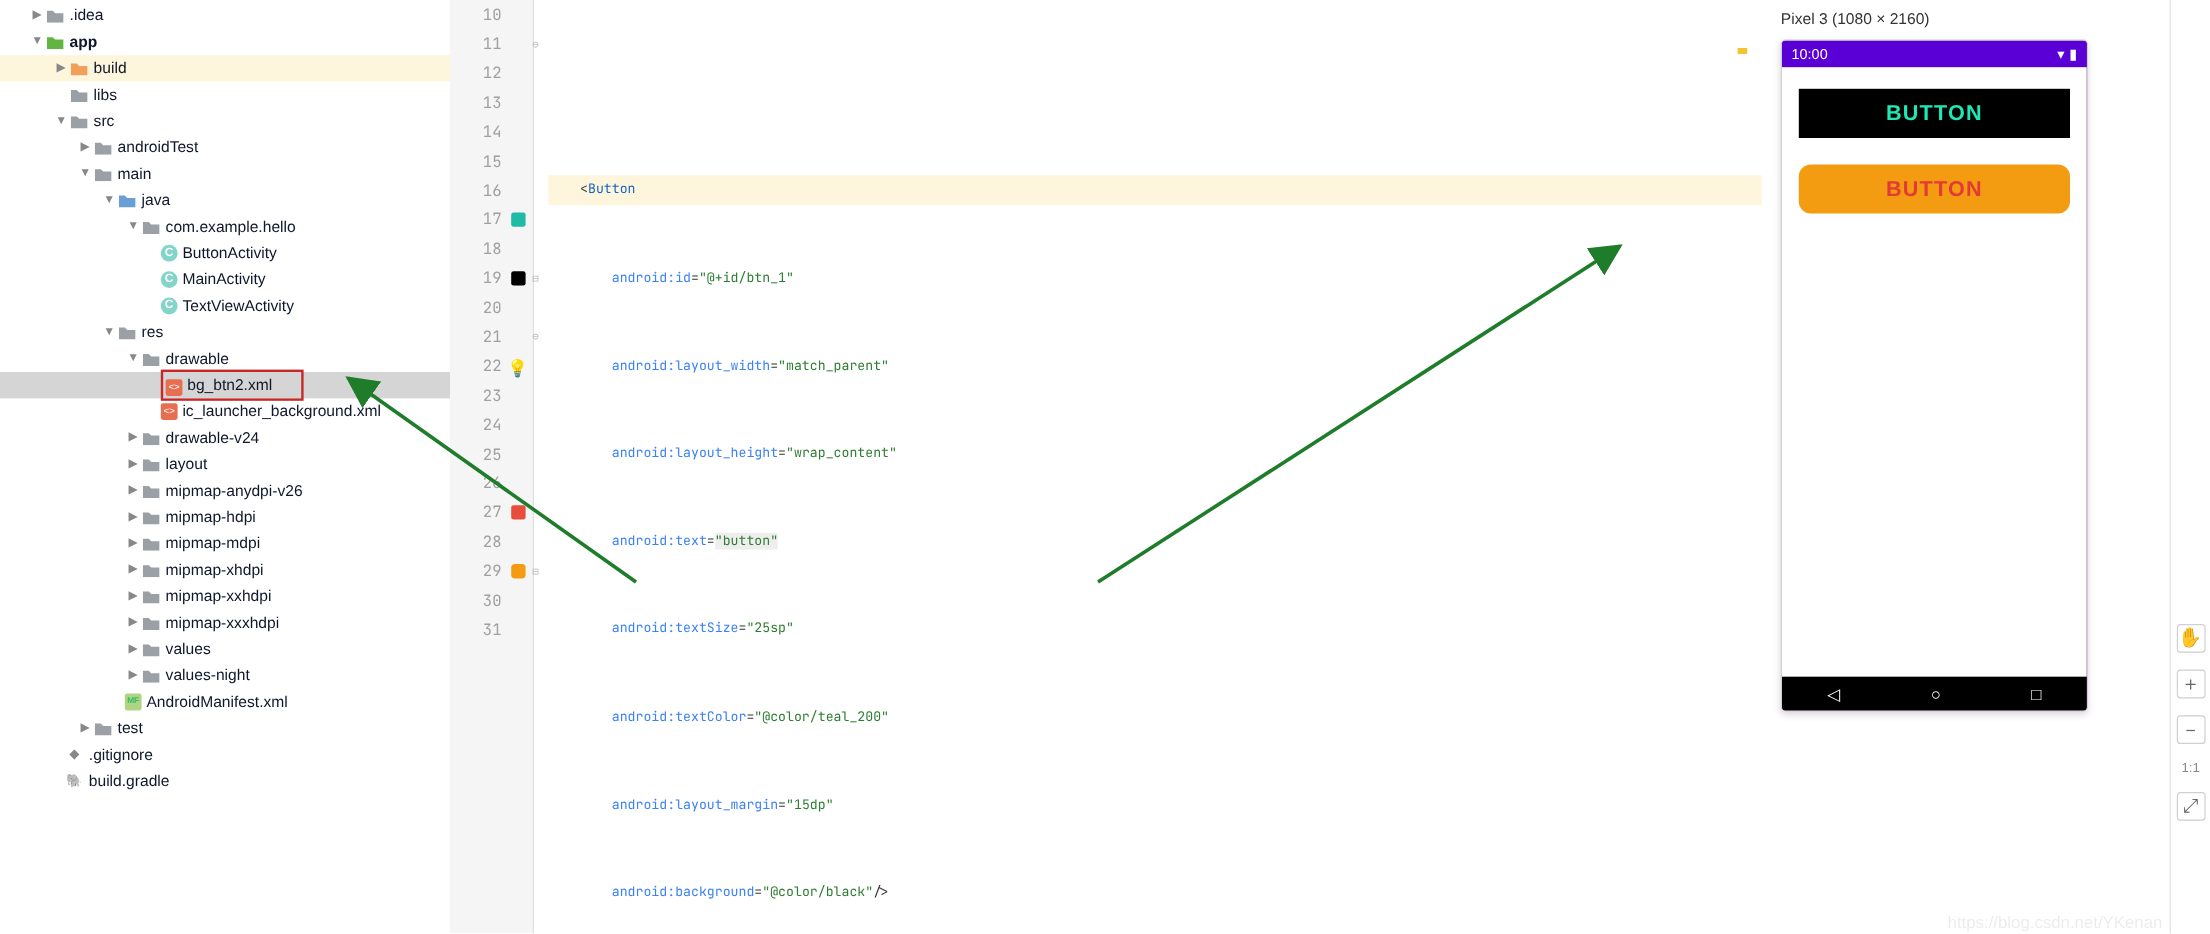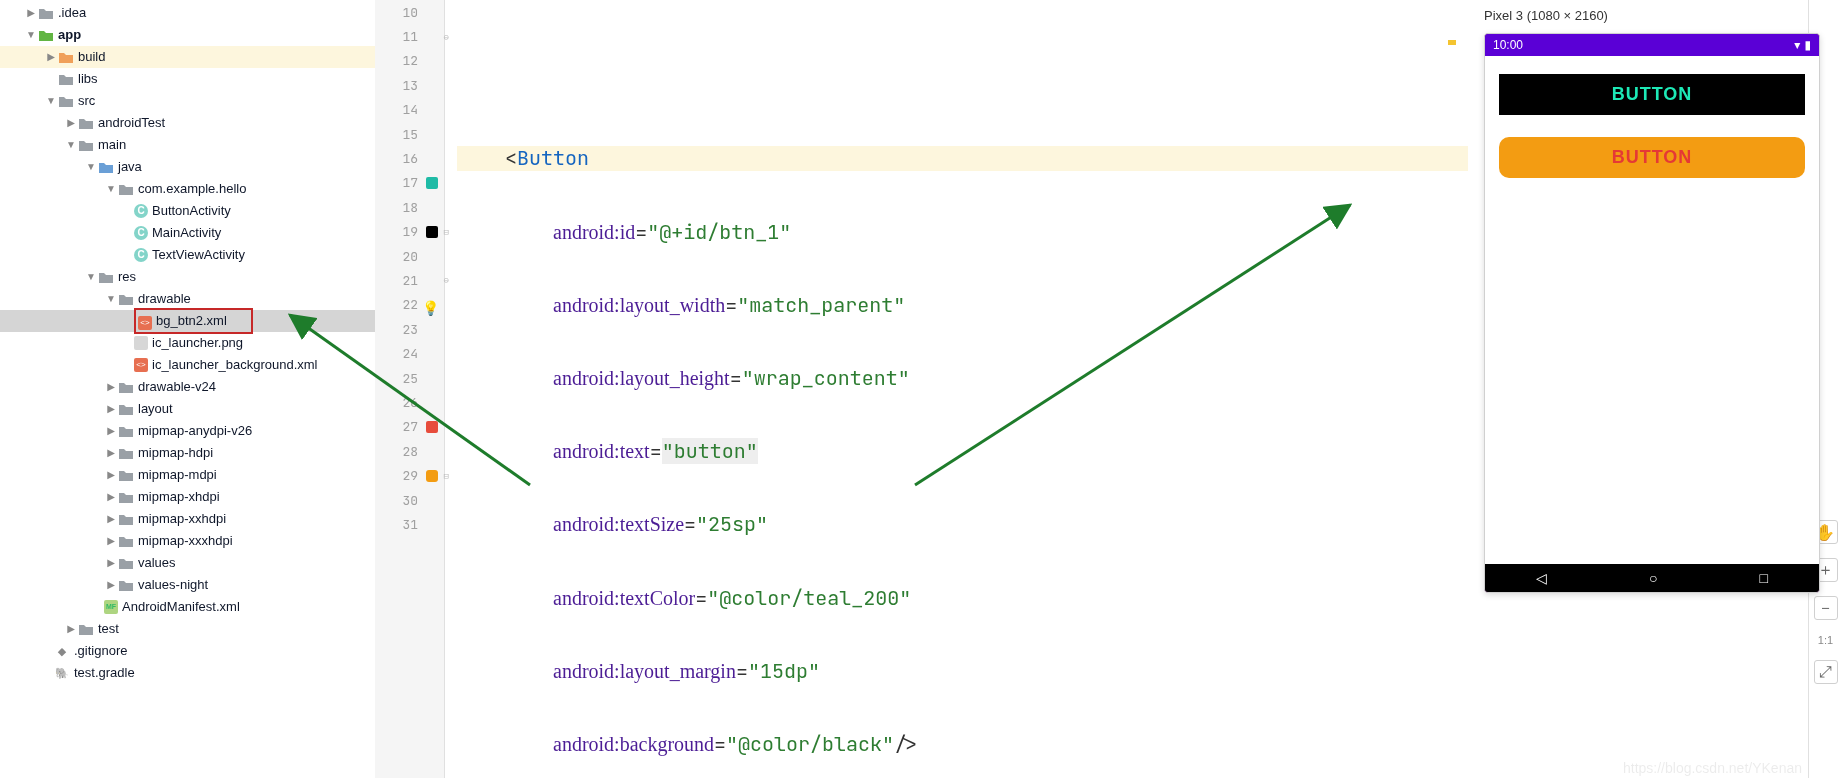--- a/index.html
+++ b/index.html
@@ -84,49 +84,49 @@
     right: -5px;
     color:#bbb;
     font-size:9px;
   }
   
   
   .editor {
     flex: 1;
     position: relative;
     font-family: "JetBrains Mono", Consolas, monospace;
-    font-size: 20px;
+    font-size: 11px;
     line-height: 24.4px;
     padding-left: 12px;
     white-space: pre;
     color: #333;
   }
   .code-line { height: 24.4px; }
   .code-line.hl-yellow { background: #fdf6dd; }
   .tag { color:#1565c0; }
-  .attr { color:#4c1d95;font-family:Liberation Serif, serif; }
+  .attr { color:#3b82f6; }
   .eq  { color:#333; }
   .str { color:#2e7d32; }
   .punc{ color:#333; }
   .warn-stripe {
     position:absolute;
     top: 40px; right: 12px;
     width: 8px; height: 5px;
     background: #f4c430;
   }
   
   
   .preview {
     width: 340px;
     padding: 8px 16px;
     position: relative;
   }
   .device-label { font-size: 13px; color:#333; margin-bottom: 10px; }
   .phone {
-    width: 336px;
+    width: 256px;
     height: 560px;
     background: #701a75;
     border: 1px solid #d0d0d0;
     box-shadow: 0 2px 6px rgba(0,0,0,.15);
     display:flex;
     flex-direction:column;
     border-radius: 4px;
     overflow:hidden;
   }
   .status-bar {
@@ -323,24 +323,20 @@
           <svg width="14" height="12">
             <path d="M0 2h5l2 2h7v8H0z"></path>
           </svg>
         </span>
         <span class="tree-label">drawable</span>
       </div>
     <div class="tree-row sel" style="padding-left:134px">
         <span class="red-box-file"><span class="f-ico xml">&lt;&gt;</span><span class="tree-label">bg_btn2.xml</span></span>
       </div>
     <div class="tree-row" style="padding-left:134px">
-        <span class="f-ico img"></span>
-        <span class="tree-label">ic_launcher.png</span>
-      </div>
-    <div class="tree-row" style="padding-left:134px">
         <span class="f-ico xml">&lt;&gt;</span>
         <span class="tree-label">ic_launcher_background.xml</span>
       </div>
     <div class="tree-row" style="padding-left:104px">
         <span class="tw-arrow">▶</span>
         <span class="f-ico folder">
           <svg width="14" height="12">
             <path d="M0 2h5l2 2h7v8H0z"></path>
           </svg>
         </span>
@@ -439,21 +435,21 @@
           </svg>
         </span>
         <span class="tree-label">test</span>
       </div>
     <div class="tree-row" style="padding-left:54px">
         <span class="f-ico elephant">◆</span>
         <span class="tree-label">.gitignore</span>
       </div>
     <div class="tree-row" style="padding-left:54px">
         <span class="f-ico elephant">🐘</span>
-        <span class="tree-label">test.gradle</span>
+        <span class="tree-label">build.gradle</span>
       </div>
   </div>
 
   <div class="gutter" id="gutter">
       <div class="gutter-row">10</div>
       <div class="gutter-row">11<span class="gutter-fold">⊖</span></div>
       <div class="gutter-row">12</div>
       <div class="gutter-row">13</div>
       <div class="gutter-row">14</div>
       <div class="gutter-row">15</div>

